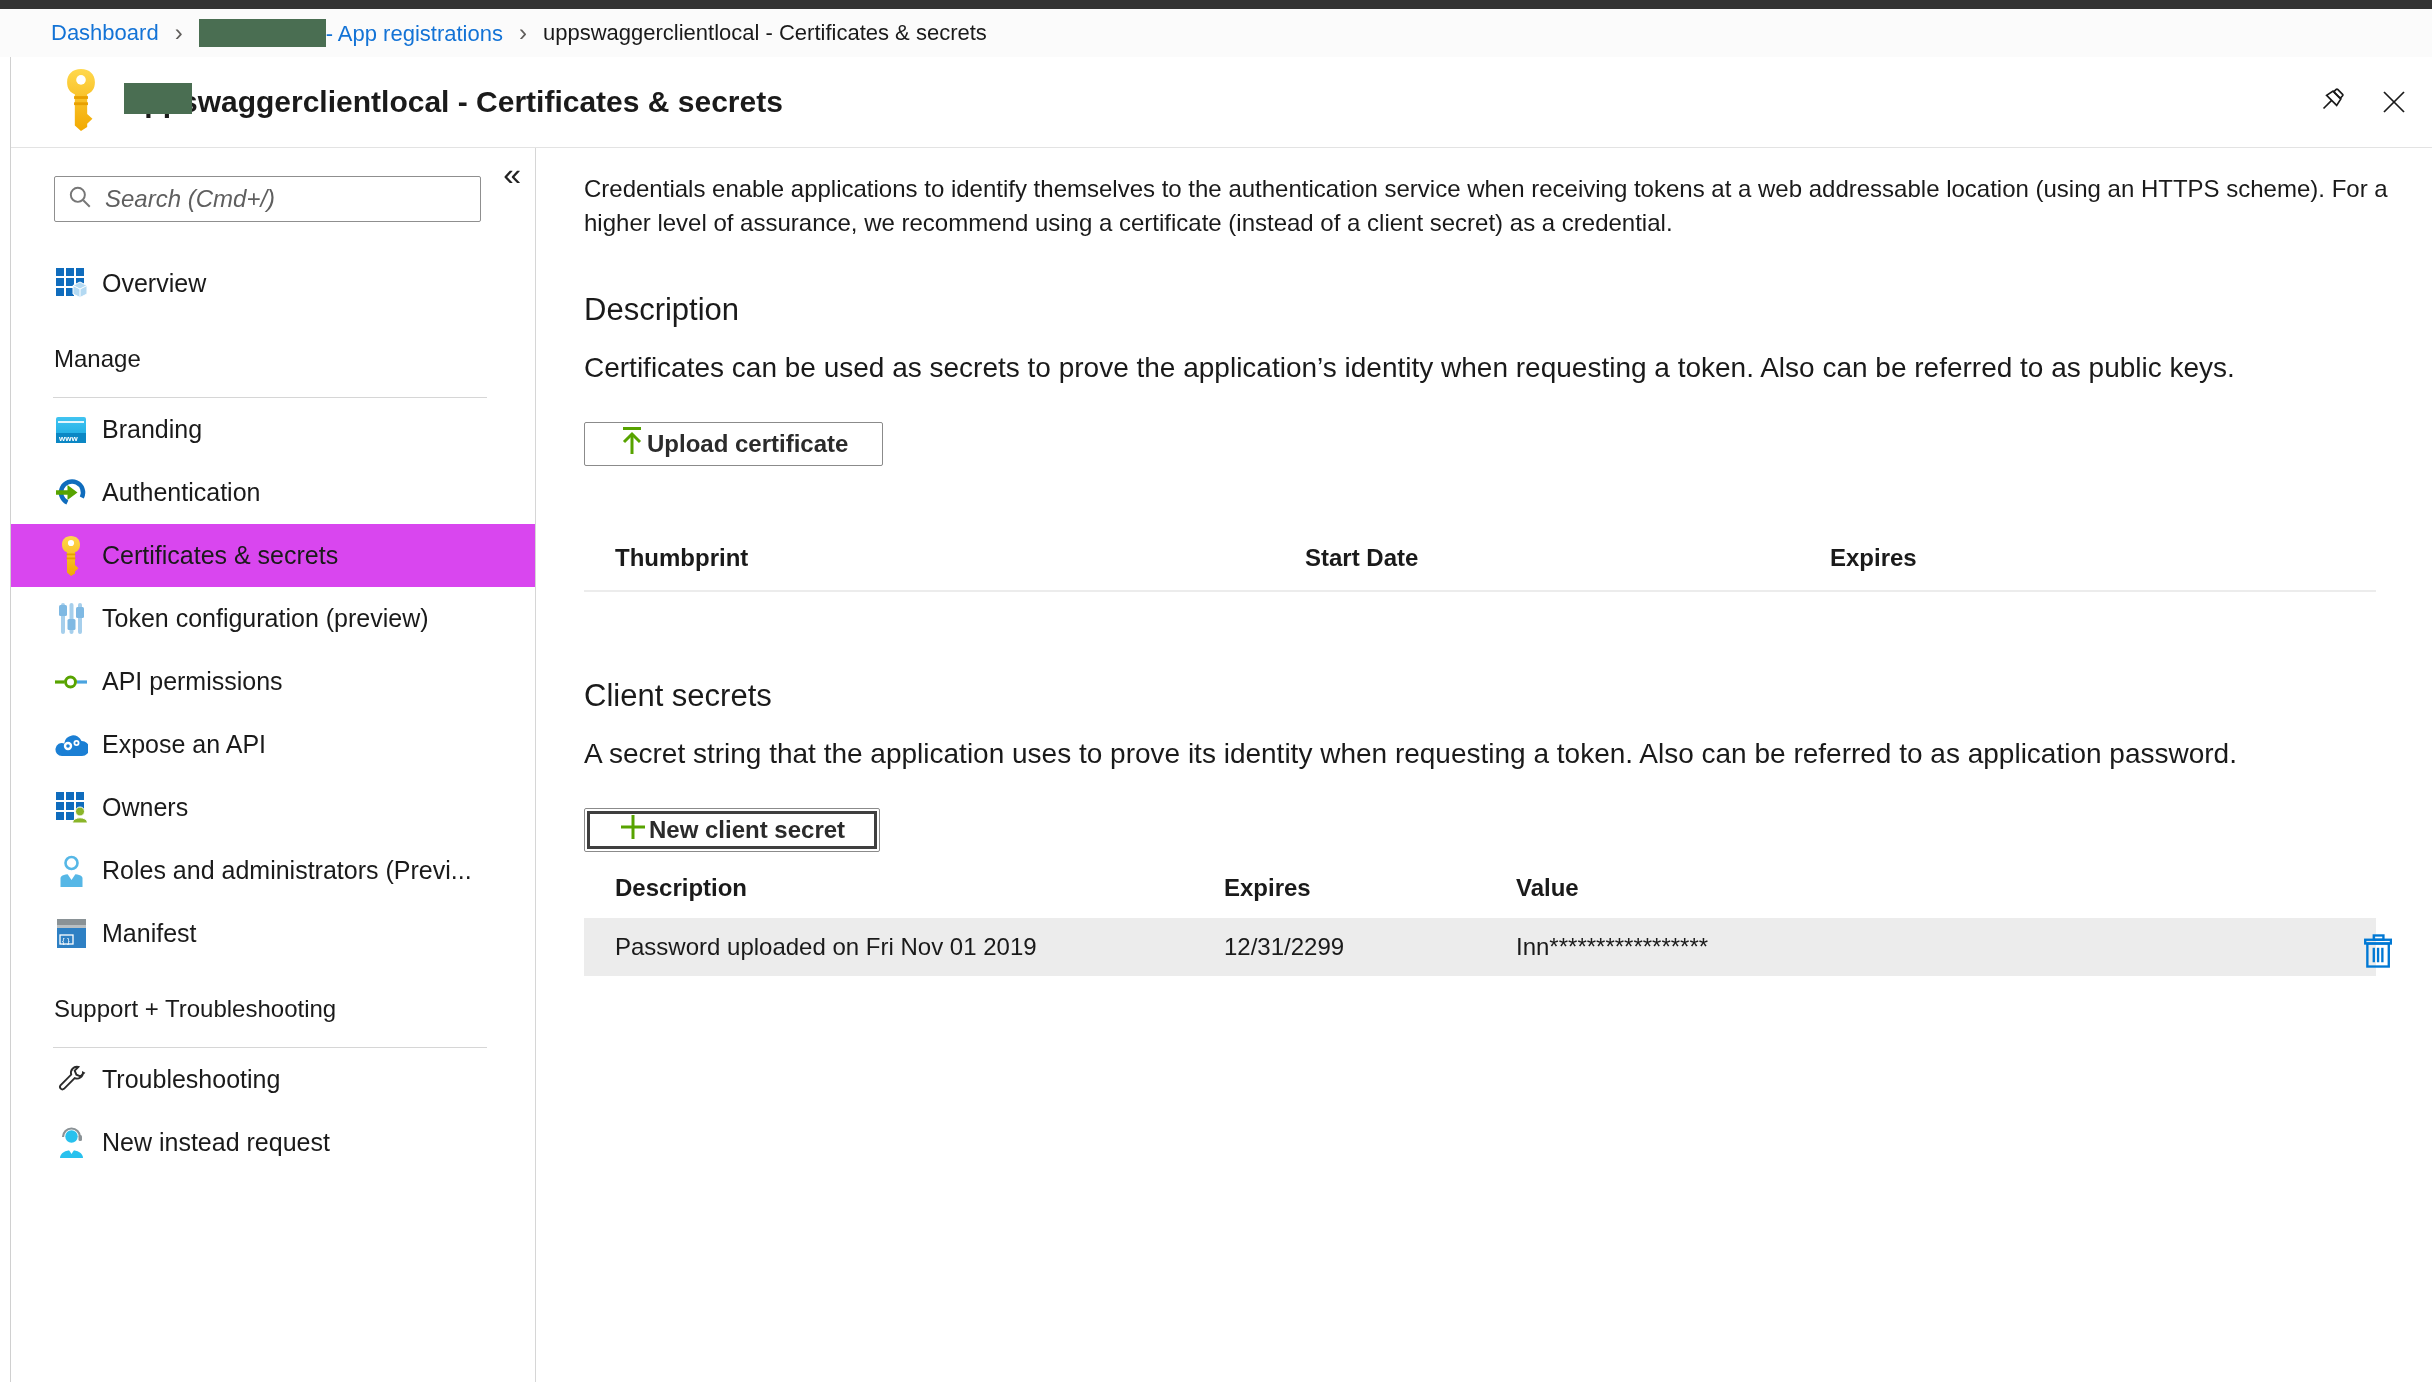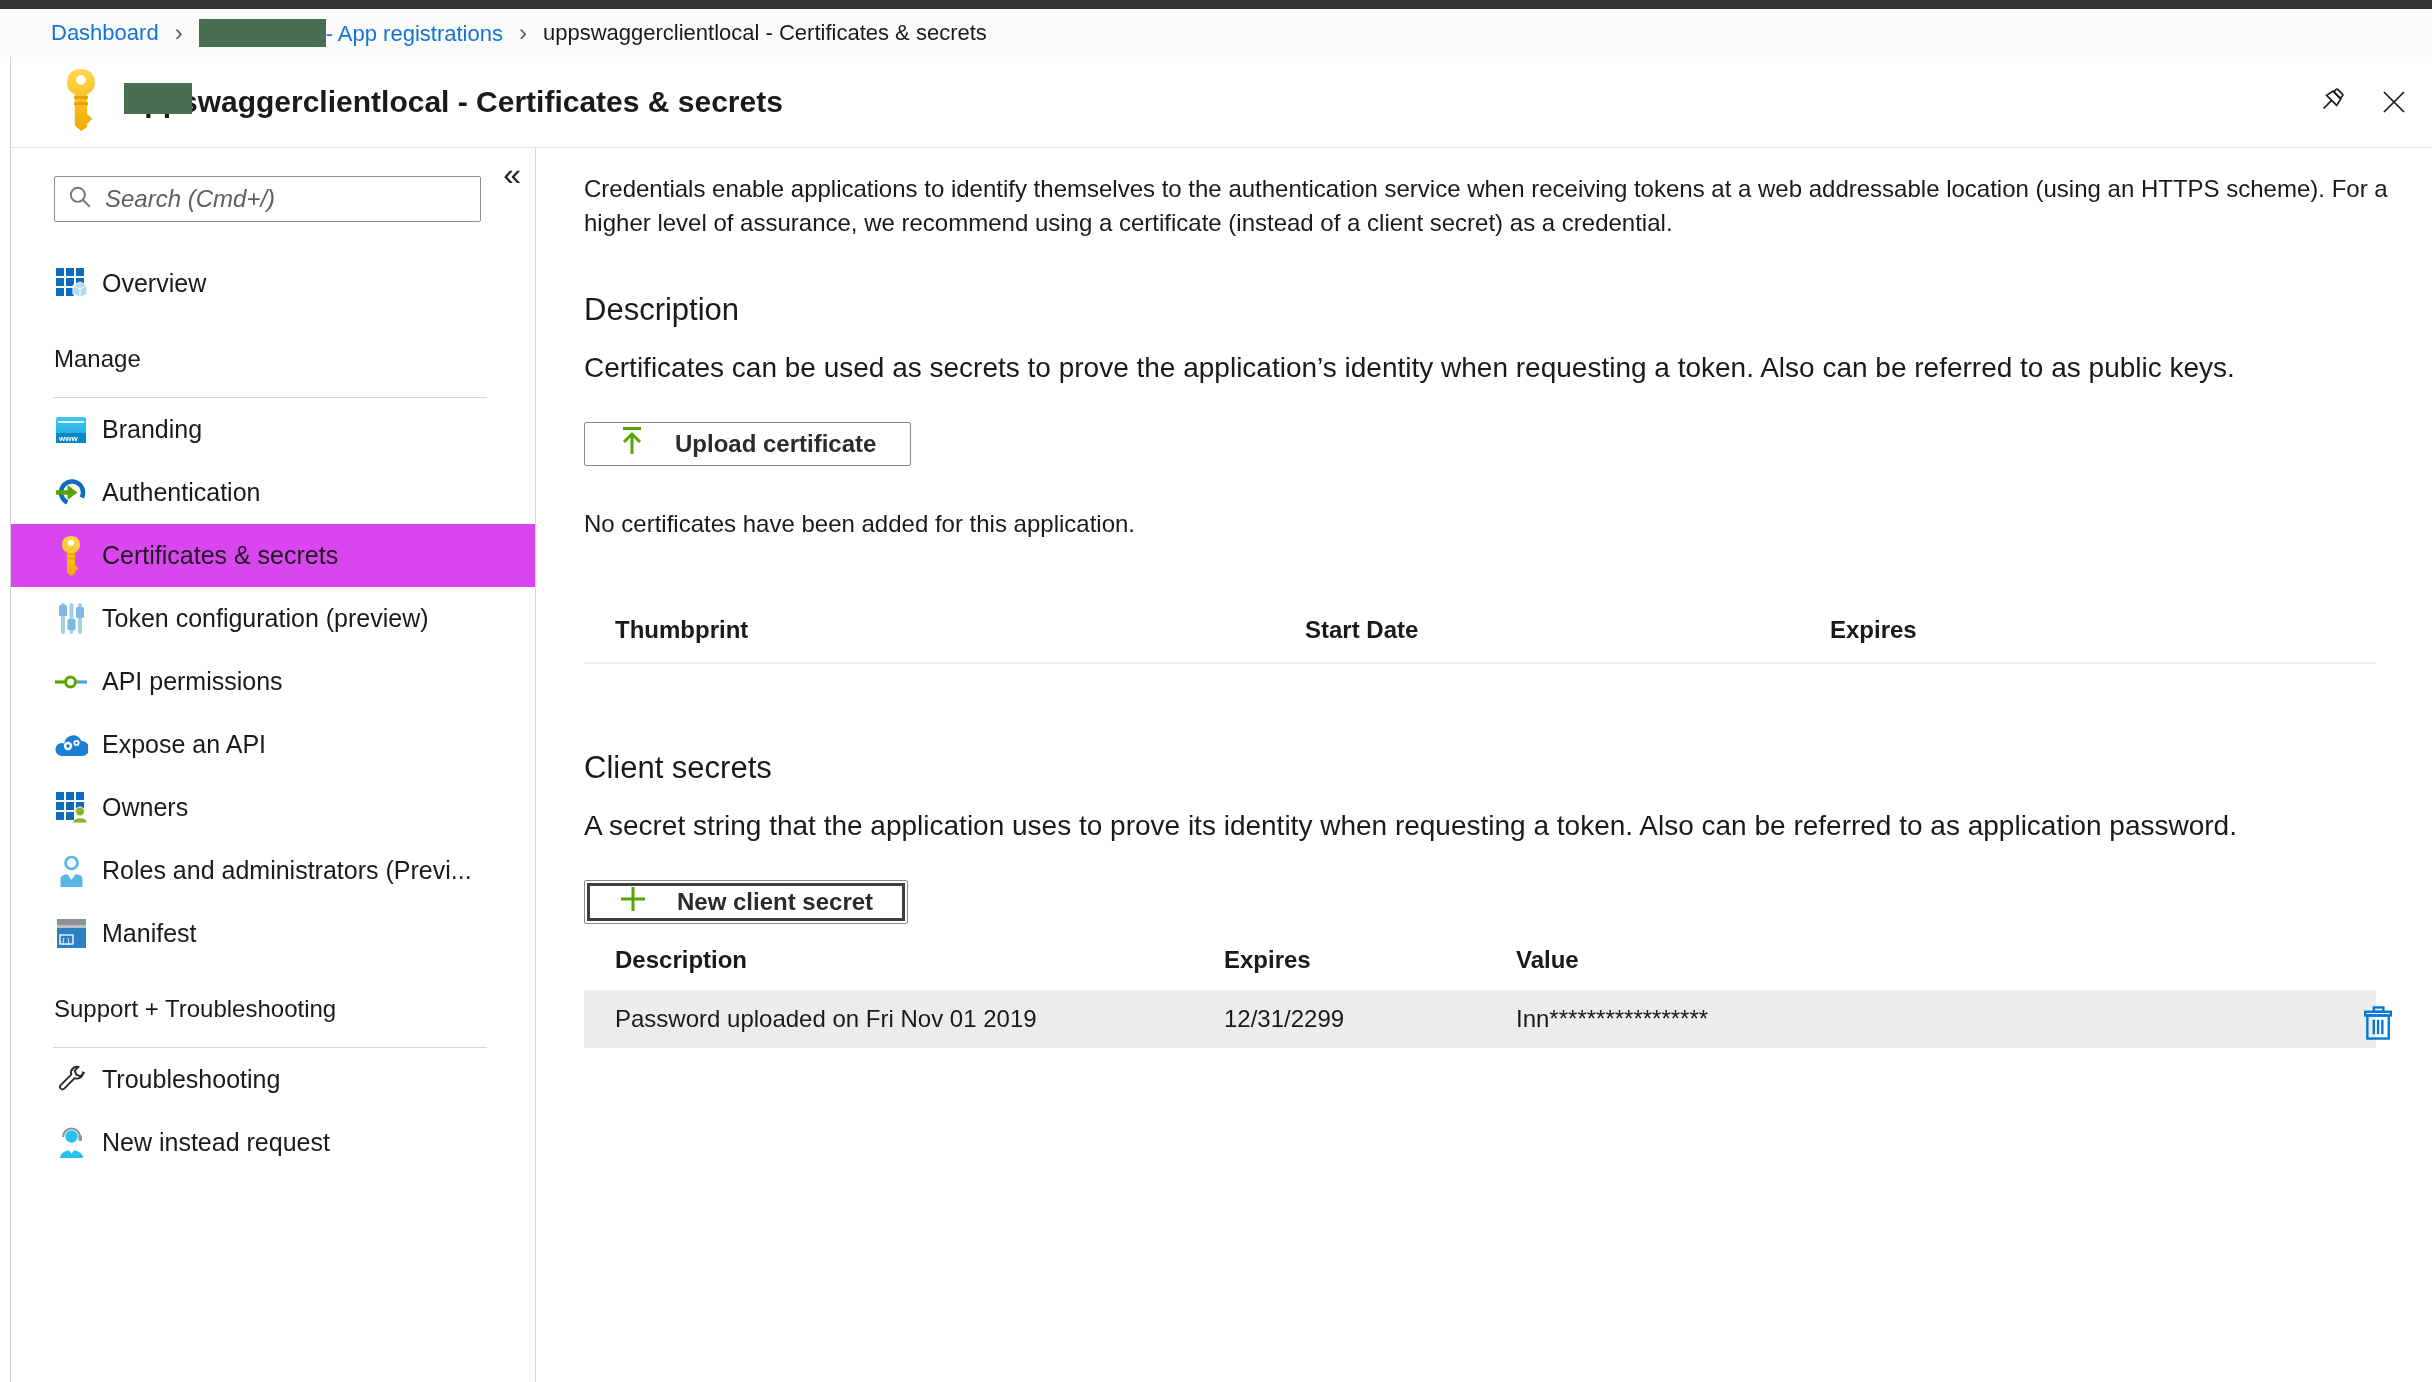--- a/index.html
+++ b/index.html
@@ -37,21 +37,21 @@
   .nav-label { margin-left:14px; font-size:25px; color:#1a1a1a; white-space:nowrap; }
   .nav-overview { margin-top:30px; }
   .side-heading { margin:30px 0 0 43px; font-size:24px; font-weight:400; color:#1a1a1a; }
   .side-divider { margin:24px 0 0 42px; width:434px; border-top:1px solid #d6d6d6; }
 
   
   .main { flex:1; padding:24px 0 0 48px; position:relative; }
   .intro { width:1810px; font-size:24px; line-height:34px; color:#1a1a1a; }
   .section-heading { margin-top:52px; font-size:31px; font-weight:400; color:#1a1a1a; }
   .section-desc { margin-top:24px; font-size:28px; color:#1a1a1a; }
-  .azure-btn { margin-top:38px; height:44px; background:#fff; border:1px solid #8b8b8b; border-radius:2px; display:inline-flex; align-items:center; justify-content:center; gap:30px; padding:0 34px; font-size:24px; font-weight:700; color:#2b2b2b; cursor:pointer; font-family:"Liberation Sans", sans-serif; }
+  .azure-btn { margin-top:38px; height:44px; background:#fff; border:1px solid #8b8b8b; border-radius:2px; display:inline-flex; align-items:center; justify-content:center; gap:2px; padding:0 34px; font-size:24px; font-weight:700; color:#2b2b2b; cursor:pointer; font-family:"Liberation Sans", sans-serif; }
   .azure-btn.focused { position:relative; }
   .azure-btn.focused::after { content:""; position:absolute; inset:2px; border:3px solid #3f3f3f; pointer-events:none; }
   .empty-msg { margin-top:44px; font-size:24px; }
 
   .grid-head { display:grid; margin-top:78px; padding-left:31px; width:1792px; font-size:24px; font-weight:700; }
   .cert-cols { grid-template-columns:690px 525px 1fr; }
   .secret-cols { grid-template-columns:609px 292px 1fr; }
   .table-divider { margin-top:18px; width:1792px; border-top:2px solid #ececec; }
 
   .cs-heading { margin-top:86px; }
@@ -318,21 +318,20 @@
         <span>
           <svg width="26" height="30" viewBox="0 0 26 30" stroke="#57a300" stroke-width="3" fill="none">
             <line x1="4" y1="2.5" x2="22" y2="2.5"></line>
             <line x1="13" y1="8" x2="13" y2="28"></line>
             <polyline points="5,16 13,8 21,16"></polyline>
           </svg>
         </span>
         <span>Upload certificate</span>
       </button>
 
-      <p class="empty-msg">No certificates have been added for this application.</p>
 
       <div class="grid-head cert-cols">
         <span>Thumbprint</span>
         <span>Start Date</span>
         <span>Expires</span>
       </div>
       <div class="table-divider"></div>
 
       <h2 class="section-heading cs-heading">Client secrets</h2>
       <p class="section-desc">A secret string that the application uses to prove its identity when requesting a token. Also can be referred to as application password.</p>

